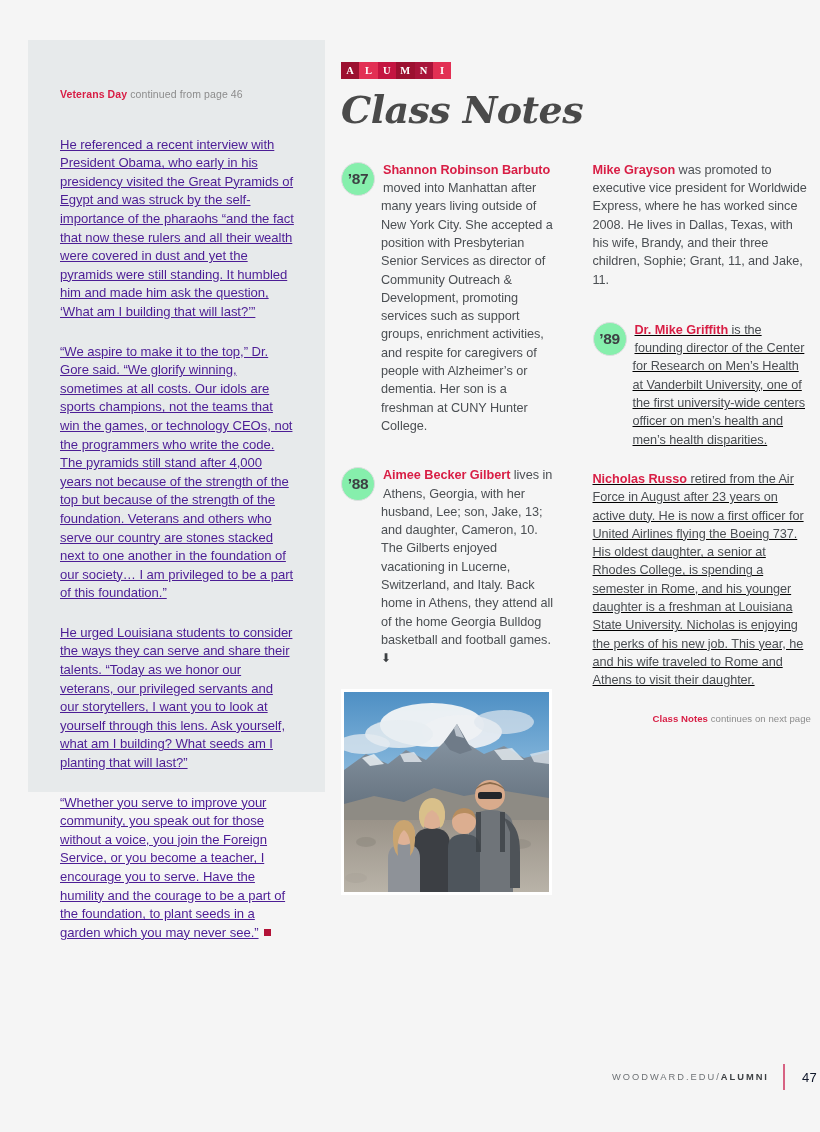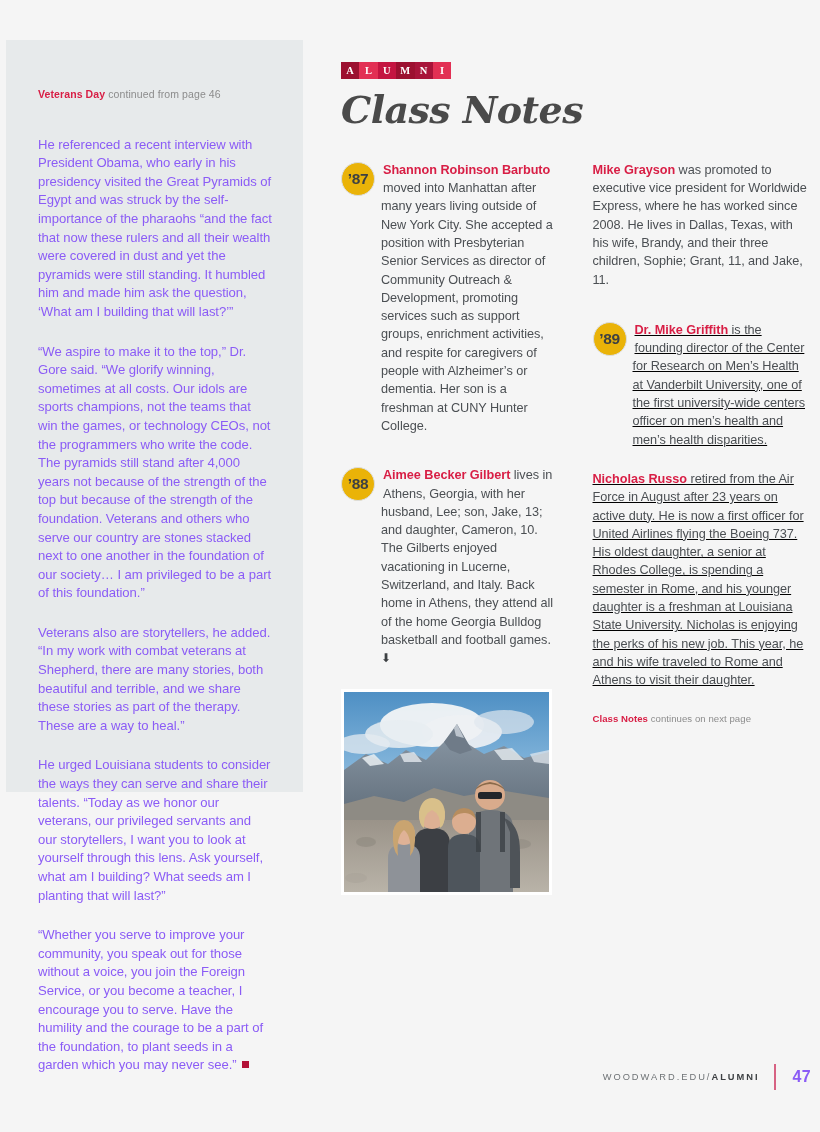--- a/index.html
+++ b/index.html
@@ -14,21 +14,21 @@
     position: relative;
     width: 820px;
     height: 1132px;
     background: #f5f5f5;
     overflow: hidden;
   }
 
   
   .sidebar {
     position: absolute;
-    left: 6px;
+    left: 28px;
     top: 40px;
     width: 297px;
     height: 752px;
     background: #e7eaeb;
     box-sizing: border-box;
     padding: 48px 30px 0 32px;
   }
   .continued-line {
     font-size: 10.5px;
     color: #8c8c8c;
@@ -36,23 +36,24 @@
     margin: 0 0 34px 0;
     line-height: 1.3;
   }
   .continued-line .kicker {
     color: #d81e45;
     font-weight: bold;
   }
   .sidebar p.body {
     font-size: 13.1px;
     line-height: 18.6px;
-    color: #8b5cf6;
+    color: #4c1d95;
     margin: 0 0 21px 0;
     letter-spacing: -0.05px;
+    text-decoration: underline;
   }
   .endmark {
     display: inline-block;
     width: 7px;
     height: 7px;
     background: #b31237;
     margin-left: 5px;
     vertical-align: 1px;
   }
 
@@ -122,21 +123,21 @@
     margin-left: 40px;
   }
 
   
   .year-circle {
     float: left;
     width: 34px;
     height: 34px;
     border: 1.3px solid #dcdedf;
     border-radius: 50%;
-    background: #eab308;
+    background: #86efac;
     display: flex;
     align-items: center;
     justify-content: center;
     font-size: 15.5px;
     font-weight: bold;
     color: #3d4043;
     margin: 1px 8px 0 0;
     letter-spacing: -0.3px;
     box-sizing: border-box;
     text-align: center;
@@ -156,70 +157,69 @@
     box-sizing: border-box;
     padding: 3px;
   }
   .photo {
     width: 100%;
     height: 100%;
     display: block;
   }
 
   .continues-line {
-    text-align: left;
+    text-align: right;
     font-size: 9.6px;
     color: #8c8c8c;
     margin-top: 23px;
     letter-spacing: .05px;
   }
   .continues-line .kicker {
     color: #d81e45;
     font-weight: bold;
   }
 
   
   .footer {
     position: absolute;
-    right: 9px;
+    right: 3px;
     bottom: 42px;
     display: flex;
     align-items: center;
   }
   .footer .url {
     font-size: 9.3px;
     color: #6e7275;
     letter-spacing: 2.0px;
   }
   .footer .url b { color: #3d4043; font-weight: bold; }
   .footer .rule {
     width: 2px;
     height: 26px;
     background: #d76283;
     margin: 0 17px 0 14px;
   }
   .footer .pageno {
-    font-size: 16px;
-    font-weight: bold;
-    color: #8b5cf6;
+    font-size: 13px;
+    font-weight: normal;
+    color: #0f172a;
     letter-spacing: .3px;
   }
 </style>
 </head>
 <body>
 
 <div class="page">
 
   <div class="sidebar">
     <p class="continued-line">
       <span class="kicker">Veterans Day</span><span> continued from page 46</span>
     </p>
     <p class="body">He referenced a recent interview with President Obama, who early in his presidency visited the Great Pyramids of Egypt and was struck by the self-importance of the pharaohs “and the fact that now these rulers and all their wealth were covered in dust and yet the pyramids were still standing. It humbled him and made him ask the question, ‘What am I building that will last?’”</p>
     <p class="body">“We aspire to make it to the top,” Dr. Gore said. “We glorify winning, sometimes at all costs. Our idols are sports champions, not the teams that win the games, or technology CEOs, not the programmers who write the code. The pyramids still stand after 4,000 years not because of the strength of the top but because of the strength of the foundation. Veterans and others who serve our country are stones stacked next to one another in the foundation of our society… I am privileged to be a part of this foundation.”</p>
-    <p class="body">Veterans also are storytellers, he added. “In my work with combat veterans at Shepherd, there are many stories, both beautiful and terrible, and we share these stories as part of the therapy. These are a way to heal.”</p>
     <p class="body">He urged Louisiana students to consider the ways they can serve and share their talents. “Today as we honor our veterans, our privileged servants and our storytellers, I want you to look at yourself through this lens. Ask yourself, what am I building? What seeds am I planting that will last?”</p>
     <p class="body"><span>“Whether you serve to improve your community, you speak out for those without a voice, you join the Foreign Service, or you become a teacher, I encourage you to serve. Have the humility and the courage to be a part of the foundation, to plant seeds in a garden which you may never see.”</span><span class="endmark"></span></p>
   </div>
 
   <div class="main">
 
     <div class="alumni-banner">
       <span class="cell" style="background: rgb(156, 16, 48);">A</span>
       <span class="cell" style="background: rgb(226, 48, 84);">L</span>
       <span class="cell" style="background: rgb(196, 21, 65);">U</span>

